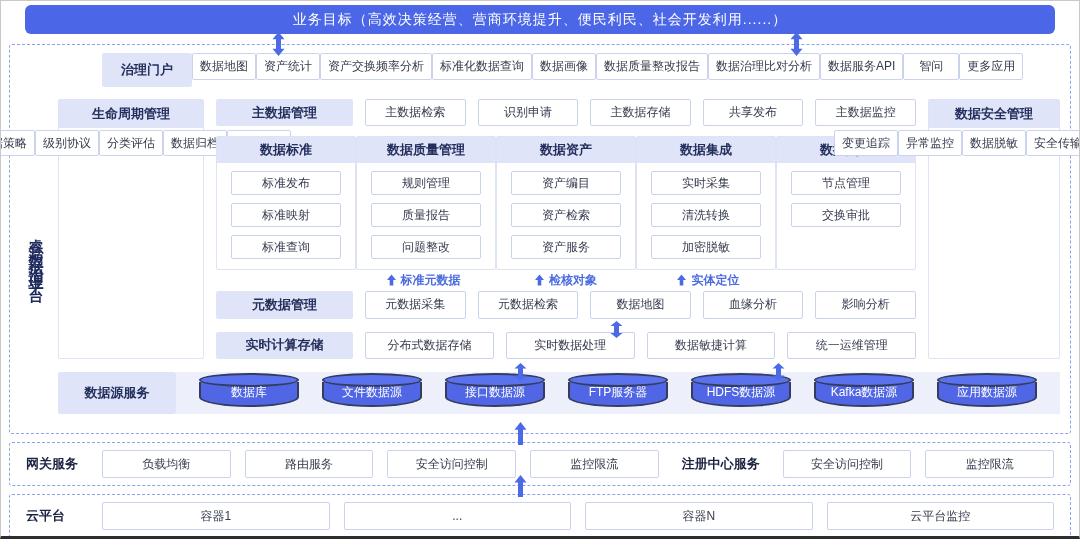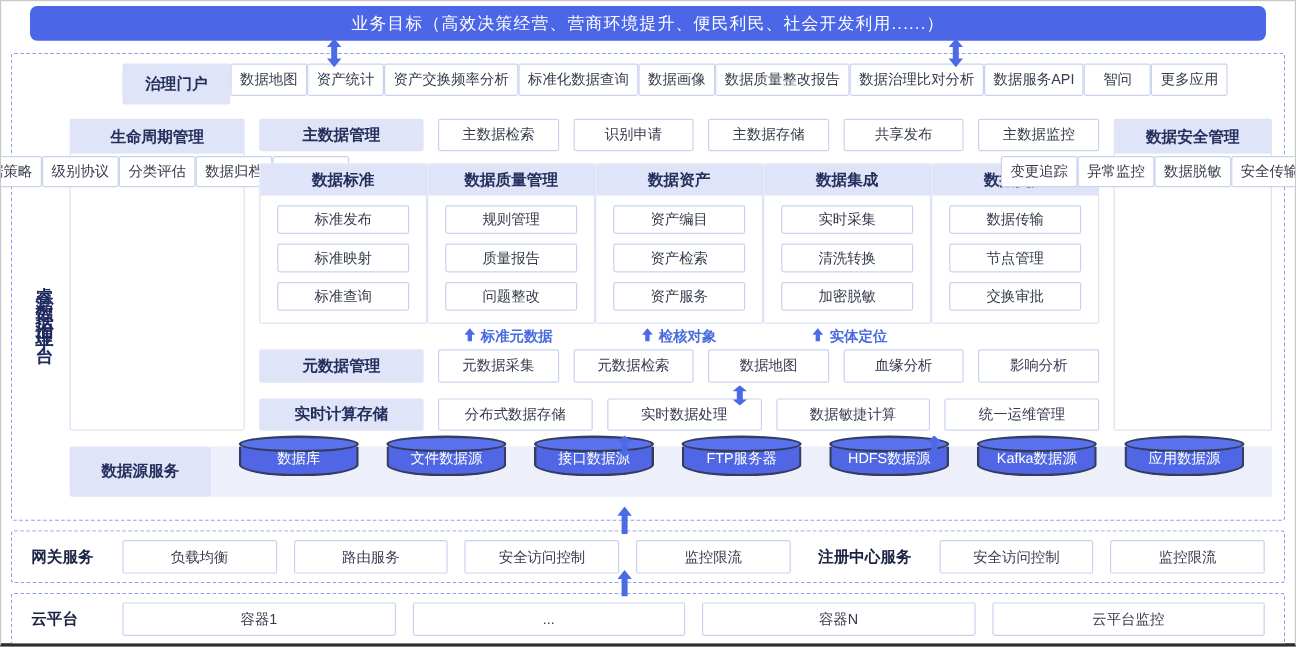--- a/index.html
+++ b/index.html
@@ -52,21 +52,21 @@
   .alab-cell{flex:1;display:flex;align-items:center;justify-content:center;gap:5px;}
   .alab{color:#4a6be0;font-size:12px;font-weight:bold;white-space:nowrap;}
 
   .mrow{margin-top:2px;}
   .rrow{margin-top:13px;}
 
   .dsrow{display:flex;margin-top:13px;height:42px;}
   .dsrow .hdr{width:118px;height:42px;}
   .dsband{flex:1;background:#edf0fb;display:flex;justify-content:space-evenly;align-items:flex-start;}
 
-  .cyl{position:relative;width:100px;height:25px;margin-top:0;background:#5066e4;
+  .cyl{position:relative;width:100px;height:25px;margin-top:10px;background:#5066e4;
        border:2px solid #343d5e;border-top:none;
        border-radius:0 0 50px 50px / 0 0 10px 10px;box-sizing:border-box;}
   .cyl::before{content:"";position:absolute;box-sizing:border-box;left:-2px;top:-9px;
        width:calc(100% + 4px);height:14px;background:#5b72ef;
        border:2px solid #343d5e;border-radius:50%;}
   .cyl .lbl{position:relative;z-index:1;display:block;text-align:center;color:#fff;
        font-size:12px;line-height:21px;}
 
   
   .dashed-box{margin:8px 8px 0;height:44px;box-sizing:border-box;border:1.5px dashed #8ca2f0;
@@ -150,21 +150,20 @@
               <div class="btn">资产服务</div>
             </div>
             <div class="panel col">
               <div class="hdr">数据集成</div>
               <div class="btn">实时采集</div>
               <div class="btn">清洗转换</div>
               <div class="btn">加密脱敏</div>
             </div>
             <div class="panel col">
               <div class="hdr">数据交换</div>
-              <div class="btn">数据传输</div>
               <div class="btn">节点管理</div>
               <div class="btn">交换审批</div>
             </div>
           </div>
 
           <div class="alabels">
             <div class="alab-cell"></div>
             <div class="alab-cell">
               <span>
                 <svg width="9" height="12" viewBox="0 0 10 12">

